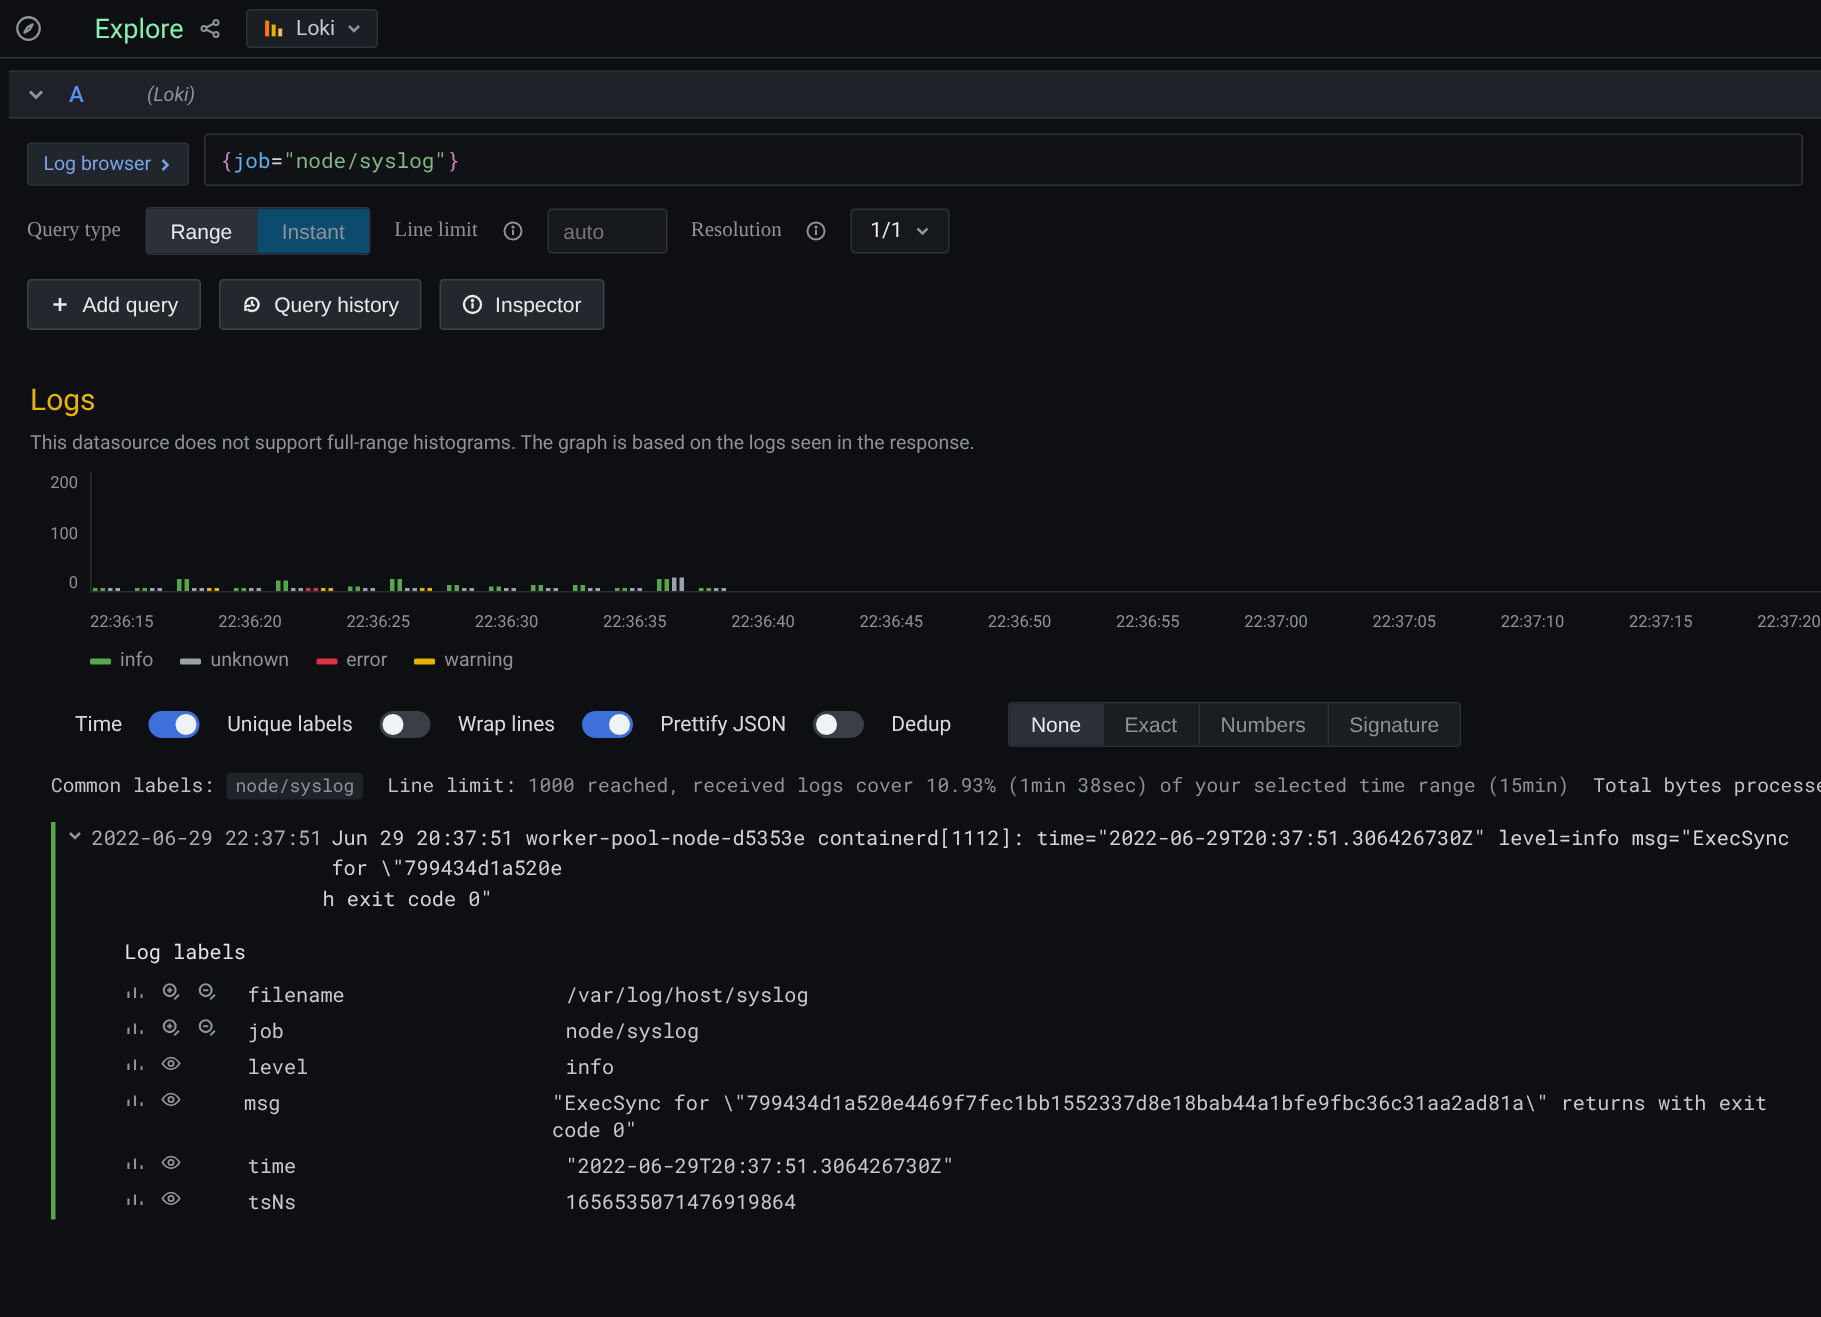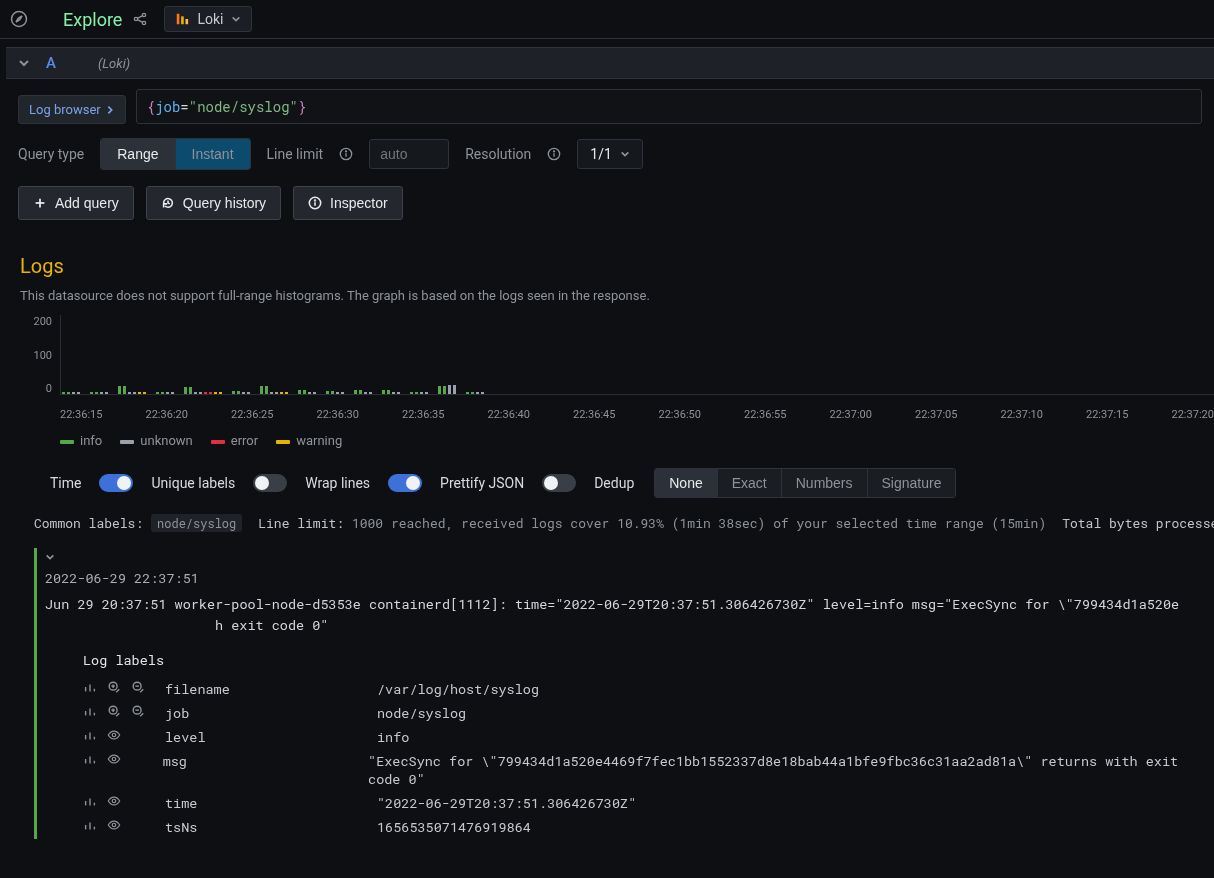--- a/index.html
+++ b/index.html
@@ -44,21 +44,21 @@
   .query-row{display:flex;align-items:flex-end;gap:10px;padding:10px 12px;}
   .log-browser{display:flex;align-items:center;gap:4px;color:#7ca2e8;background:#21252c;border:1px solid var(--border);border-radius:3px;padding:6px 10px;font-size:13px;cursor:pointer;}
   .log-browser .chev{width:10px;height:10px;stroke:#7ca2e8;}
   .query-input{flex:1;font-family:var(--mono);font-size:14px;background:#101216;border:1px solid var(--border);border-radius:3px;padding:7px 10px;color:var(--text);}
   .tok-brace{color:#c586c0;}
   .tok-key{color:#5eb0ef;}
   .tok-eq{color:#d4d4d4;}
   .tok-str{color:#7fb785;}
 
   .opt-row{display:flex;align-items:center;gap:16px;padding:4px 12px 10px 12px;font-size:14px;}
-  .opt-label{color:var(--text-dim);}
+  .opt-label{color:var(--text-dim);font-family:Liberation Serif, serif;}
   .seg{display:flex;border:1px solid var(--border);border-radius:3px;overflow:hidden;}
   .seg button{background:#0c4a6e;border:none;color:var(--text-dim);padding:7px 16px;font-size:14px;cursor:pointer;border-left:1px solid var(--border);}
   .seg button:first-child{border-left:none;}
   .seg button.active{background:#2c3038;color:#e8eaed;}
   .info-ico{width:14px;height:14px;stroke:var(--text-dim);}
   .text-input{background:#15181d;border:1px solid var(--border);border-radius:3px;padding:6px 10px;color:var(--text-dim);font-size:14px;width:80px;}
   .select{display:flex;align-items:center;gap:8px;background:#15181d;border:1px solid var(--border);border-radius:3px;padding:6px 12px;color:#e8eaed;font-size:14px;cursor:pointer;}
   .select .caret{width:10px;height:10px;stroke:var(--text-dim);}
 
   .btn-row{display:flex;gap:12px;padding:6px 12px 16px 12px;}
@@ -81,32 +81,32 @@
   .bar.warning{background:var(--yellow);}
 
   .legend{display:flex;gap:18px;padding:20px 0 6px 40px;font-size:13px;color:var(--text-dim);}
   .legend .swatch{display:inline-block;width:14px;height:4px;vertical-align:middle;margin-right:6px;border-radius:1px;}
 
   .togglebar{display:flex;align-items:center;gap:18px;padding:14px 0 10px 30px;font-size:14px;color:#d8dae0;}
   .switch{width:34px;height:18px;border-radius:9px;background:#3a3e46;position:relative;display:inline-block;cursor:pointer;}
   .switch::after{content:"";position:absolute;top:2px;left:2px;width:14px;height:14px;border-radius:50%;background:#f0f3f6;transition:left .1s;}
   .switch.on{background:var(--accent);}
   .switch.on::after{left:18px;}
-  .dedup{display:flex;gap:0;border:1px solid var(--border);border-radius:3px;overflow:hidden;margin-left:2px;}
+  .dedup{display:flex;gap:0;border:1px solid var(--border);border-radius:3px;overflow:hidden;margin-left:20px;}
   .dedup button{background:#1a1d22;border:none;color:var(--text-dim);padding:6px 14px;font-size:14px;cursor:pointer;border-left:1px solid var(--border);}
   .dedup button:first-child{border-left:none;}
   .dedup button.active{background:#2c3038;color:#e8eaed;}
 
   .stats{display:flex;gap:16px;padding:6px 0 10px 14px;font-size:13px;color:var(--text-dim);font-family:var(--mono);white-space:nowrap;overflow:hidden;}
   .stats .k{color:#c0c3c9;}
   .stats .chip{background:#1f2329;padding:1px 6px;border-radius:3px;font-size:12px;}
 
   
   .log-entry{border-left:3px solid var(--green);margin:6px 0 0 14px;padding-left:8px;}
-  .log-line{font-family:var(--mono);font-size:13.5px;line-height:1.5;color:#d2d5db;display:flex;gap:6px;flex-direction:column;}
+  .log-line{font-family:var(--mono);font-size:13.5px;line-height:1.5;color:#d2d5db;display:flex;gap:6px;}
   .log-line .caret{width:10px;height:10px;stroke:var(--text-dim);flex-shrink:0;margin-top:4px;}
   .log-line .ts{color:#a9adb5;white-space:nowrap;}
   .log-line .msg{flex:1;white-space:pre-wrap;}
   .log-cont{font-family:var(--mono);font-size:13.5px;line-height:1.5;color:#d2d5db;padding-left:170px;}
 
   .log-details{font-family:var(--mono);font-size:13.5px;padding:16px 0 0 38px;}
   .log-details .sec-title{color:#e0e3e8;margin-bottom:8px;}
   .log-details .row{display:flex;align-items:flex-start;gap:12px;padding:3px 0;}
   .log-details .icons{display:flex;gap:10px;width:70px;}
   .log-details .icons svg{width:14px;height:14px;stroke:var(--text-dim);cursor:pointer;}

